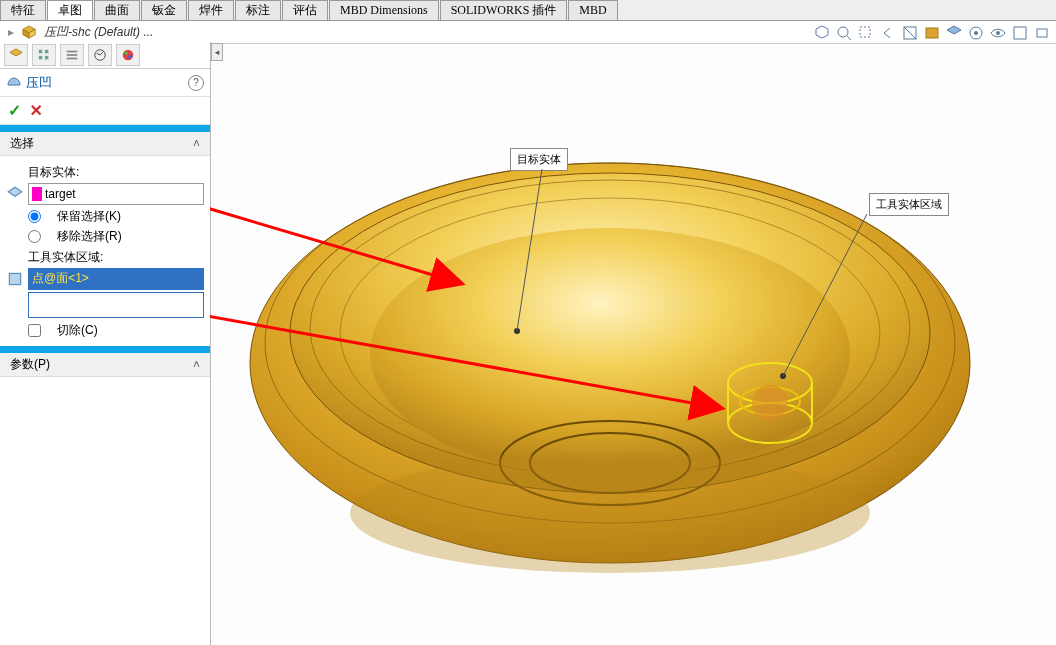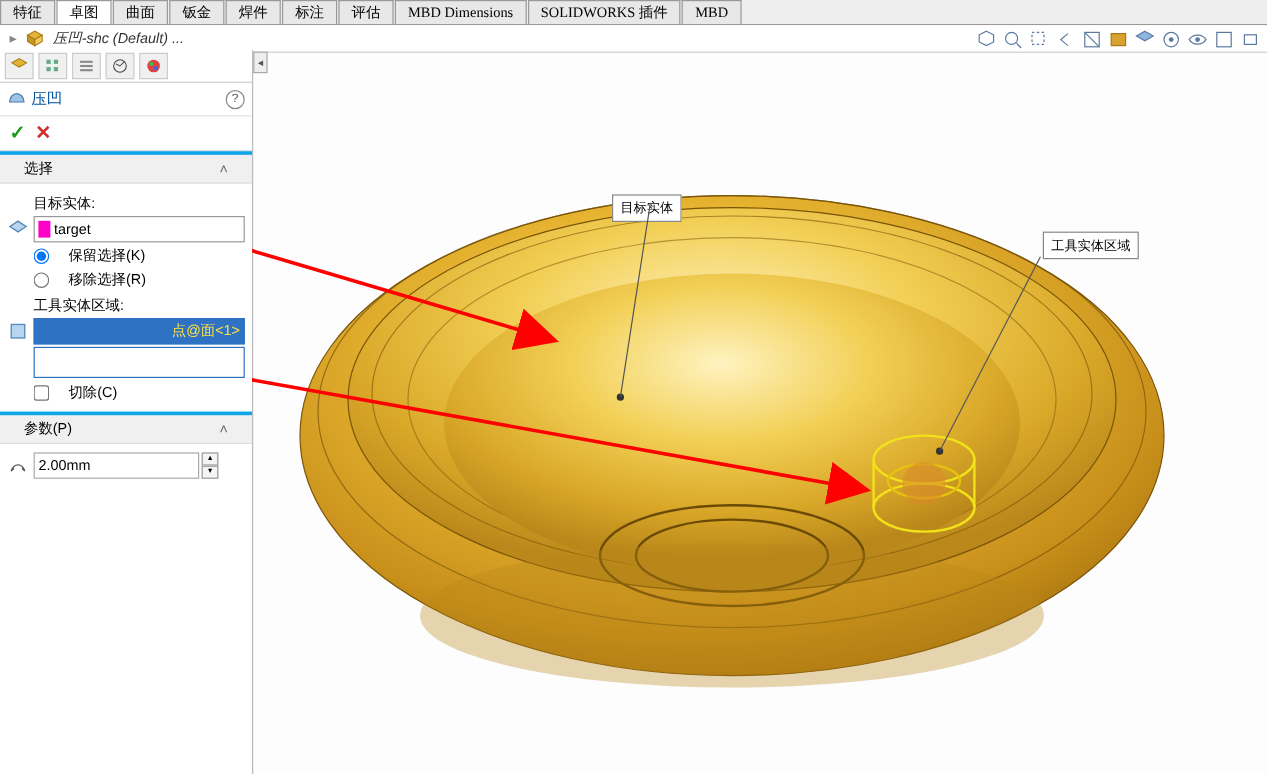--- a/index.html
+++ b/index.html
@@ -15,26 +15,26 @@
 .left-panel{position:absolute;left:0;top:42px;width:210px;bottom:0;background:#fff;border-right:1px solid #bbb;z-index:2;}
 .panel-tabs{display:flex;height:22px;border-bottom:1px solid #ccc;padding:2px 4px;gap:4px;}
 .pt{width:22px;height:20px;border:1px solid #ccc;background:#f0f0f0;display:flex;align-items:center;justify-content:center;cursor:pointer;}
 .pt svg{width:14px;height:14px;}
 .feat-header{display:flex;align-items:center;padding:4px 6px;border-bottom:1px solid #e0e0e0;}
 .feat-header .title{font-weight:normal;color:#00529b;font-size:13px;margin-left:4px;}
 .help-icon{margin-left:auto;width:14px;height:14px;border:1px solid #888;border-radius:50%;text-align:center;line-height:13px;color:#555;font-size:10px;cursor:pointer;}
 .okcancel{display:flex;gap:8px;padding:4px 8px;border-bottom:1px solid #e0e0e0;}
 .ok-btn{color:#1a9b1a;font-size:16px;font-weight:bold;cursor:pointer;}
 .cancel-btn{color:#d12e2e;font-size:16px;font-weight:bold;cursor:pointer;}
-.section-hdr{background:#f0f0f0;border-top:3px solid #0ea5e9;border-bottom:1px solid #ddd;padding:3px 20px;display:flex;align-items:center;cursor:pointer;}
+.section-hdr{background:#f0f0f0;border-top:7px solid #0ea5e9;border-bottom:1px solid #ddd;padding:3px 10px;display:flex;align-items:center;cursor:pointer;}
 .section-hdr .lbl{font-weight:normal;}
 .section-hdr .chev{margin-left:auto;color:#666;}
 .section-body{padding:4px 6px 4px 14px;}
 .row-label{margin:4px 0 2px 22px;color:#000;}
-.sel-row{display:flex;align-items:center;margin:2px 0;text-align:right;}
+.sel-row{display:flex;align-items:center;margin:2px 0;}
 .pick-ic{width:18px;height:18px;display:flex;align-items:center;justify-content:center;margin-right:4px;}
 .sel-input{border:1px solid #999;height:18px;padding:1px 3px;flex:1;font-family:inherit;font-size:12px;}
 .swatch{width:10px;height:14px;display:inline-block;margin-right:3px;vertical-align:middle;}
 .sel-hl{background:#2f72c3;color:#fde047;border:1px solid #2f72c3;height:18px;padding:1px 3px;flex:1;}
 .empty-box{border:1px solid #2f72c3;height:24px;margin:2px 0 4px 22px;}
 .radio-row,.check-row{display:flex;align-items:center;margin:3px 0 3px 22px;gap:16px;cursor:pointer;}
 .radio-row input,.check-row input{margin:0;}
 .param-row{display:flex;align-items:center;margin:3px 0;}
 .param-ic{width:18px;height:18px;display:flex;align-items:center;justify-content:center;margin-right:4px;}
 .num-input{border:1px solid #aaa;height:18px;padding:1px 3px;width:130px;font-family:inherit;font-size:12px;}
@@ -235,33 +235,20 @@
       <input type="checkbox" style="">
       <span>切除(C)</span>
     </div>
   </div>
 
   <div class="section-hdr">
     <span class="lbl">参数(P)</span>
     <span class="chev">˄</span>
   </div>
   <div class="section-body" style="padding-left:6px;">
-    <div class="param-row">
-      <span class="param-ic">
-        <svg viewBox="0 0 16 16">
-            <path d="M3 12c2-6 8-6 10 0" fill="none" stroke="#555"></path>
-            <path d="M3 12l2-2M13 12l-2-2" stroke="#555"></path>
-          </svg>
-      </span>
-      <input class="num-input" value="2.00mm" style="">
-      <div class="spinner">
-          <div>▴</div>
-          <div>▾</div>
-        </div>
-    </div>
   </div>
 </div>
 
 <div class="viewport">
 
   <svg width="846" height="602" viewBox="0 0 846 602" style="position:absolute;left:0;top:0;">
     <defs>
       <radialGradient id="gold" cx="45%" cy="35%" r="70%">
         <stop offset="0%" stop-color="#f7e08a"></stop>
         <stop offset="45%" stop-color="#e8b632"></stop>
@@ -291,21 +278,21 @@
 
     <g stroke="#f2e21a" stroke-width="2" fill="none">
       <ellipse cx="560" cy="340" rx="42" ry="20"></ellipse>
       <ellipse cx="560" cy="380" rx="42" ry="20"></ellipse>
       <path d="M518 340 L518 380 M602 340 L602 380"></path>
       <ellipse cx="560" cy="358" rx="30" ry="14" stroke="#e8c010"></ellipse>
     </g>
     <circle cx="560" cy="360" r="18" fill="#d88a2a" opacity="0.6"></circle>
   </svg>
 
-  <div class="callout" style="left:300px;top:105px;margin-top:14px;">
+  <div class="callout" style="left:300px;top:105px;">
     <span>目标实体</span>
   </div>
   <div class="callout" style="left:620px;top:150px;margin-left:39px;">
     <span>工具实体区域</span>
   </div>
 
   <div class="bead" style="left:304px;top:285px;"></div>
   <div class="bead" style="left:570px;top:330px;"></div>
 
   <svg class="arrows-svg" width="846" height="602">

